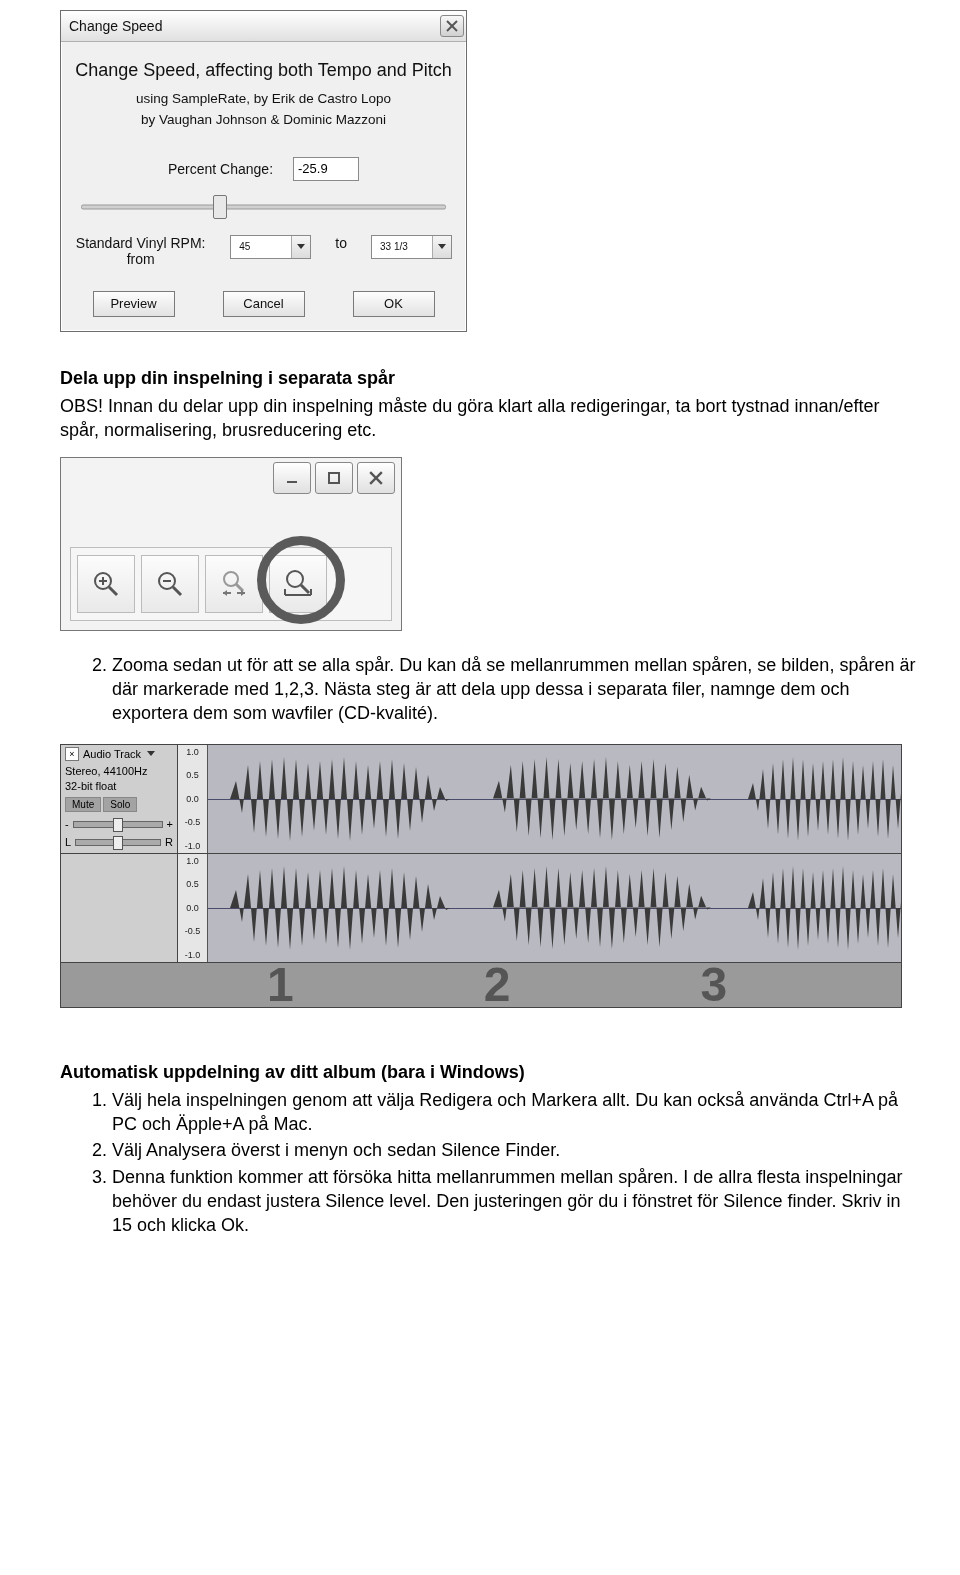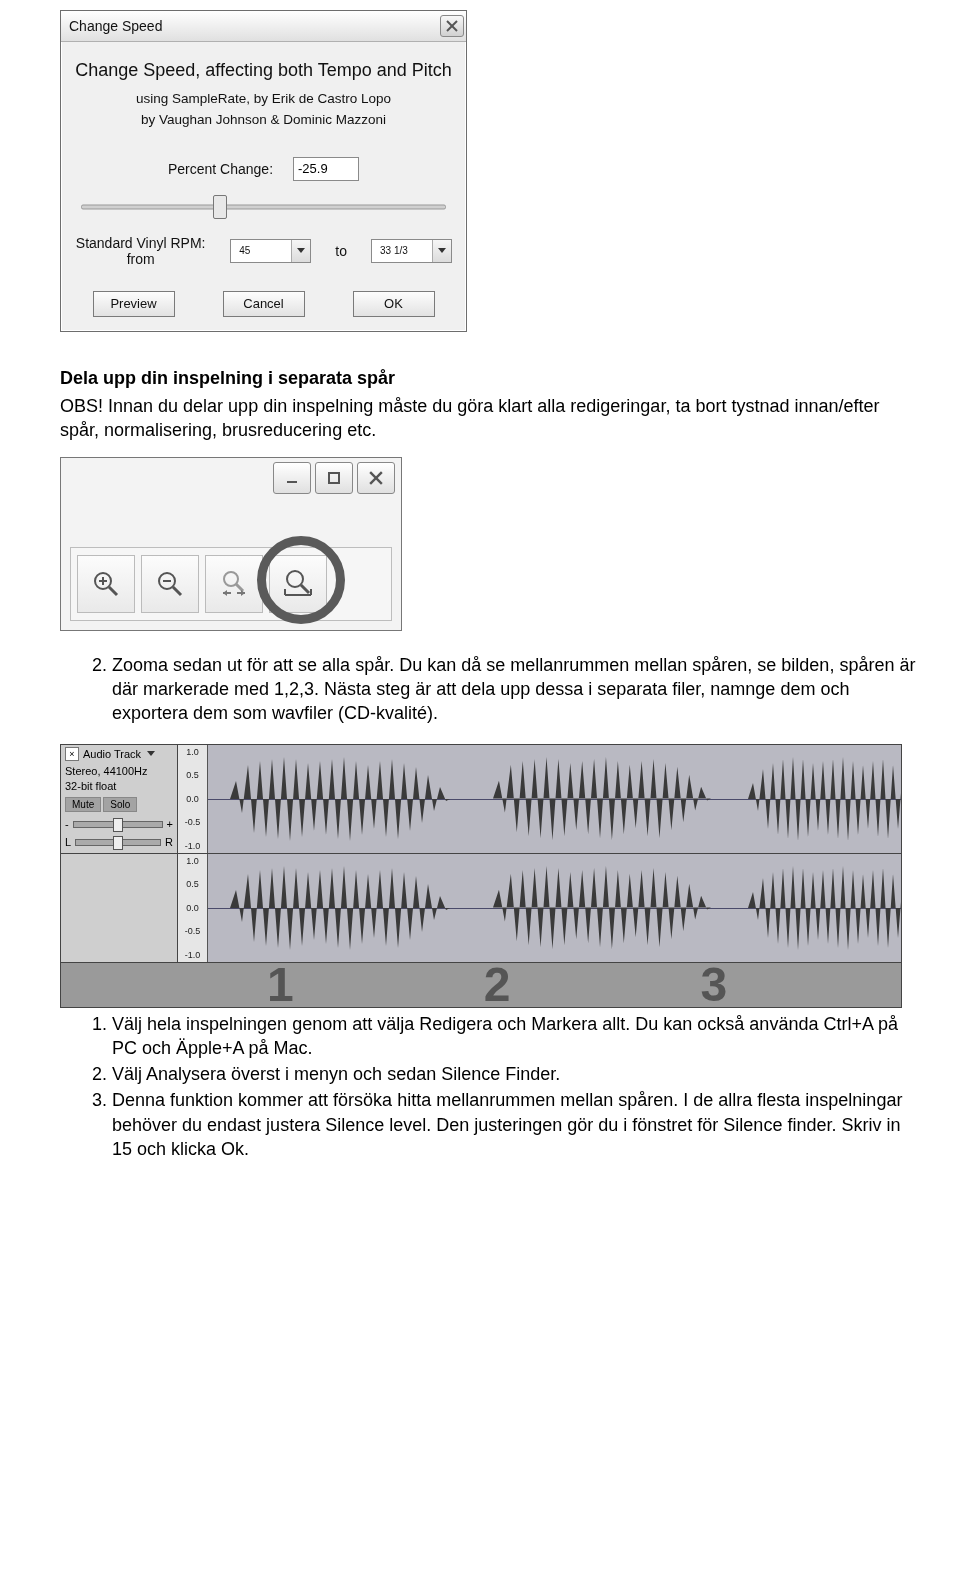--- a/index.html
+++ b/index.html
@@ -12,21 +12,21 @@
   .close-btn{width:22px;height:20px;border:1px solid #888;background:linear-gradient(#f8f8f8,#d0d0d0);border-radius:3px;display:flex;align-items:center;justify-content:center;}
   .close-btn svg{width:12px;height:12px;stroke:#555;stroke-width:2;}
   .dlg-body{padding:12px 14px 14px;text-align:center;font-size:14px;color:#111;}
   .desc{margin:4px 0 8px;}
   .credits p{margin:2px 0;font-size:13.5px;}
   .row{display:flex;align-items:center;justify-content:center;gap:20px;margin-top:28px;font-size:14px;}
   .textfield{border:1px solid #8a8a8a;background:#fff;padding:2px 4px;width:56px;height:18px;font-size:13px;text-align:left;}
   .slider{position:relative;height:24px;margin:14px 6px 4px;border:none;}
   .slider-track{position:absolute;top:50%;left:0;right:0;height:3px;background:#d0d0d0;border:1px solid #999;border-radius:2px;transform:translateY(-50%);}  
   .slider-thumb{position:absolute;top:50%;left:38%;width:12px;height:22px;background:#e8e8e8;border:1px solid #777;border-radius:2px;transform:translate(-50%,-50%);}  
-  .rpm-row{display:flex;align-items:center;justify-content:flex-start;gap:24px;margin-top:16px;font-size:14px;}
+  .rpm-row{display:flex;align-items:flex-start;justify-content:flex-start;gap:24px;margin-top:16px;font-size:14px;}
   .combo{display:flex;align-items:center;border:1px solid #8a8a8a;background:#fff;height:22px;}
   .combo .val{padding:0 8px;width:44px;text-align:left;font-size:10px;}
   .combo .arrow{width:18px;height:100%;border-left:1px solid #aaa;background:linear-gradient(#f6f6f6,#dcdcdc);display:flex;align-items:center;justify-content:center;}
   .combo .arrow::after{content:"";border-left:4px solid transparent;border-right:4px solid transparent;border-top:5px solid #333;}
   .btnrow{display:flex;gap:48px;margin-top:24px;justify-content:center;}
   .btn{width:80px;height:24px;border:1px solid #7a7a7a;background:linear-gradient(#fdfdfd,#e2e2e2);font-size:13px;display:flex;align-items:center;justify-content:center;}
 
   
   .h2{font-weight:bold;font-size:18px;margin-top:34px;}
   p{font-size:18px;line-height:1.35;margin:4px 0;}
@@ -251,19 +251,20 @@
           </svg>
       </div>
     </div>
     <div class="numbar">
       <span>1</span>
       <span>2</span>
       <span>3</span>
     </div>
   </div>
 
+  <p class="h2" style="margin-top:52px;">Automatisk uppdelning av ditt album (bara i Windows)</p>
   <ol>
     <li>Välj hela inspelningen genom att välja Redigera och Markera allt. Du kan också använda Ctrl+A på PC och Äpple+A på Mac.</li>
     <li>Välj Analysera överst i menyn och sedan Silence Finder.</li>
     <li>Denna funktion kommer att försöka hitta mellanrummen mellan spåren. I de allra flesta inspelningar behöver du endast justera Silence level. Den justeringen gör du i fönstret för Silence finder. Skriv in 15 och klicka Ok.</li>
   </ol>
 
 </div>
 
 </body></html>

